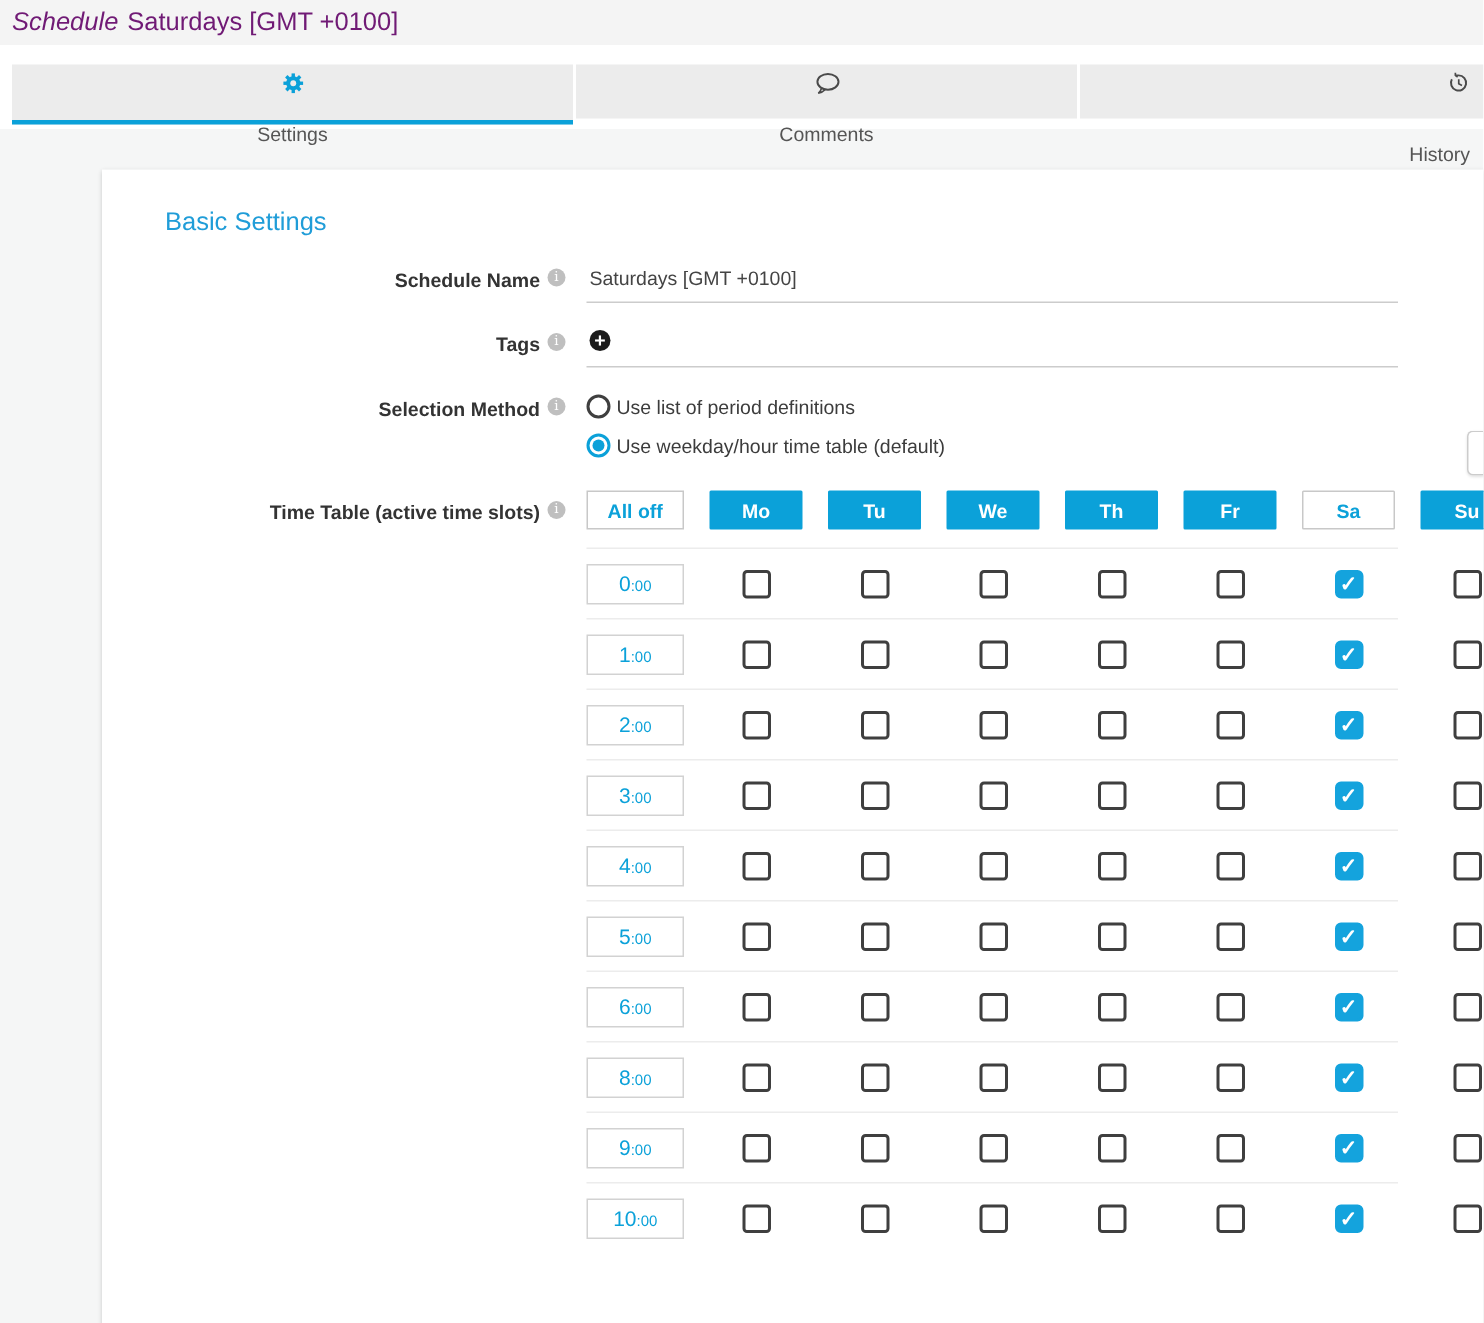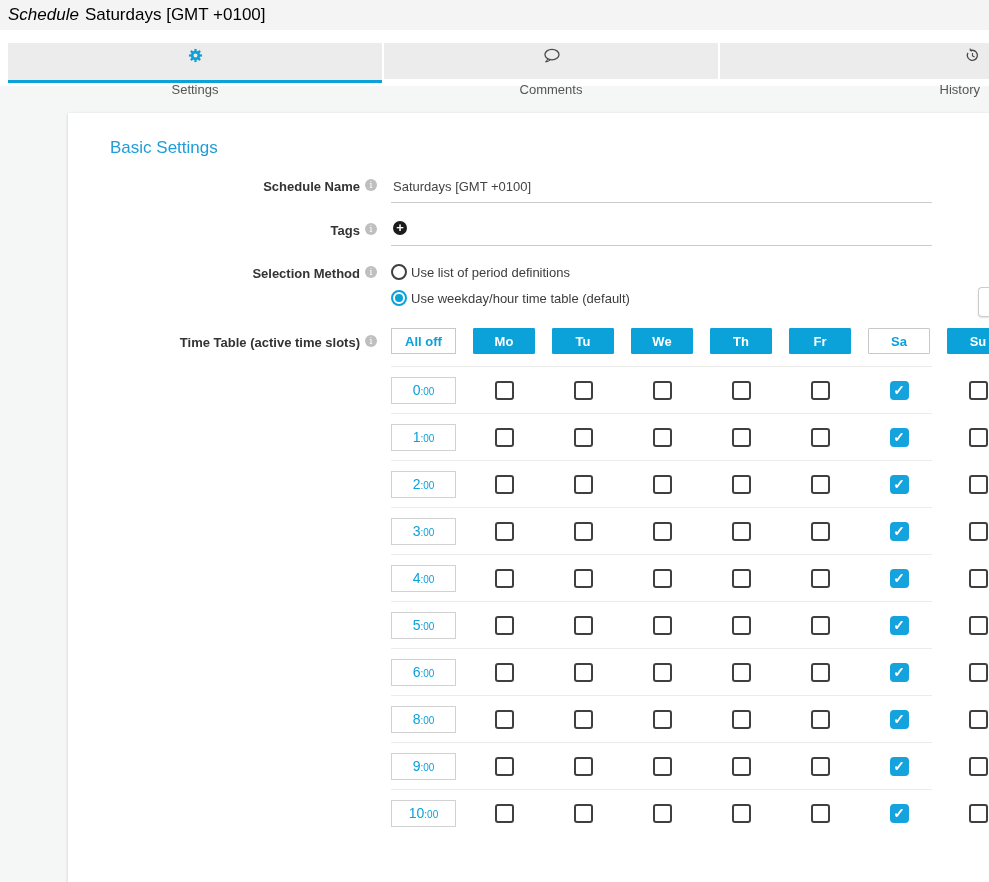--- a/index.html
+++ b/index.html
@@ -16,21 +16,21 @@
   .tabbar { margin-top:13px; padding-left:8px; display:flex; gap:2px;
             height:43px; align-items:flex-start; background:#fff; }
   .tab { background:#ececec; height:36px; display:flex; flex-direction:column;
          align-items:center; justify-content:flex-start; padding-top:5px;
          cursor:pointer; }
   .tab .tab-icon { height:15px; display:flex; align-items:center; }
   .tab .tab-label { font-size:13px; color:#555; margin-top:19px; }
   .tab.active { height:40px; border-bottom:3px solid var(--accent); }
   .tab-settings { width:374px; }
   .tab-comments { width:334px; }
-  .tab-history  { flex:1; align-items:flex-end; padding-right:9px; }
+  .tab-history  { flex:1; align-items:flex-end; padding-right:9px;gap:13px; }
 
   
   .page { background:#f5f6f6; height:796px; padding:27px 12px 0 68px; }
   .card { background:#fff; width:921px; height:860px;
           box-shadow:0 1px 3px rgba(0,0,0,0.18); padding-left:0; }
   .section-title { font-size:17px; font-weight:400; color:#209dd8;
                    padding:25px 0 0 42px; line-height:20px; }
 
   
   .frow { display:flex; align-items:flex-start; }
@@ -96,21 +96,21 @@
   .edge-handle { position:absolute; right:0; top:287px; width:11px; height:30px;
                  background:#fff; border:1px solid #ccc; border-right:none;
                  border-radius:4px 0 0 4px; box-shadow:0 1px 2px rgba(0,0,0,0.12);
                  cursor:pointer; }
 </style>
 </head>
 <body>
 
 <div class="screen">
 
-  <div class="titlebar" style="color: #000000;">
+  <div class="titlebar" style="color: #701a75;">
     <span class="prefix">Schedule</span>
     <span>Saturdays [GMT +0100]</span>
   </div>
 
   <div class="tabbar">
     <div class="tab tab-settings active">
       <span class="tab-icon">
         <svg width="15" height="15" viewBox="0 0 16 16">
           <g fill="#0ba1d9">
             <rect x="6.8" y="1" width="2.4" height="14"></rect>

